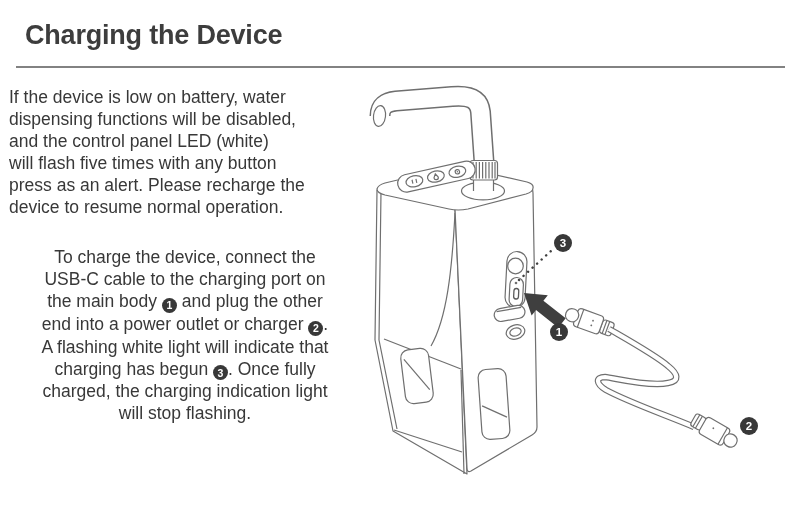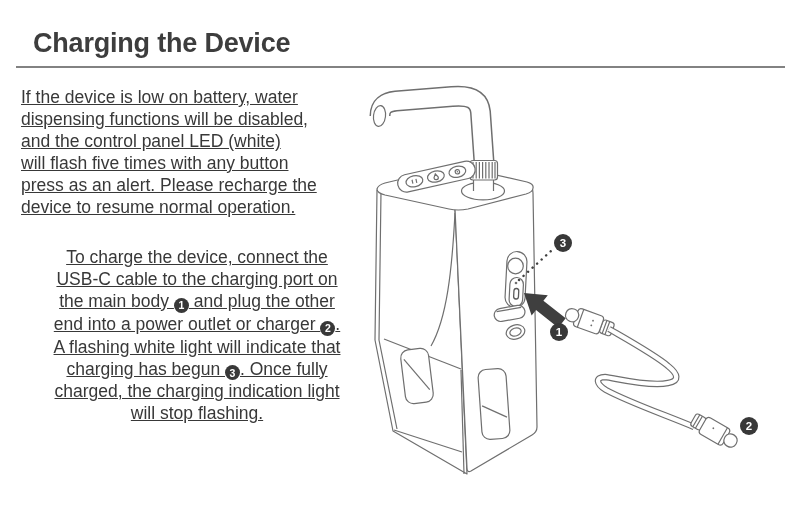--- a/index.html
+++ b/index.html
@@ -1,29 +1,29 @@
 <!DOCTYPE html>
 <html><head>
 <meta charset="utf-8">
 <style>
   html,body{margin:0;padding:0;background:#ffffff;}
   .page{
     position:relative;width:800px;height:513px;background:#ffffff;overflow:hidden;
     font-family:"Liberation Sans",sans-serif;color:#3a3a3a;
   }
   .title{
-    position:absolute;left:21px;top:16px;margin:12px;
+    position:absolute;left:21px;top:16px;margin:4px;
     font-size:27px;font-weight:bold;color:#3d3d3d;letter-spacing:-0.2px;
   }
   .divider{
     position:absolute;left:16px;top:66px;width:769px;height:2px;background:#828282;
   }
   .text-col{
-    position:absolute;left:21px;top:86px;width:352px;
-    font-size:17.5px;line-height:22px;color:#383838;text-decoration:underline;
+    position:absolute;left:9px;top:86px;width:352px;
+    font-size:17.5px;line-height:22px;color:#383838;
   }
   .text-col p{margin:0;white-space:pre-line;}
   .text-col p.second{margin-top:28px;text-align:center;}
   .badge{
     display:inline-flex;align-items:center;justify-content:center;
     width:15px;height:15px;border-radius:50%;background:#383838;color:#ffffff;
     font-size:10.5px;font-weight:bold;line-height:1;vertical-align:-2px;
   }
   .figure{position:absolute;left:0;top:0;}
   .lineart{stroke:#6f6f6f;stroke-width:1.2;fill:none;}

